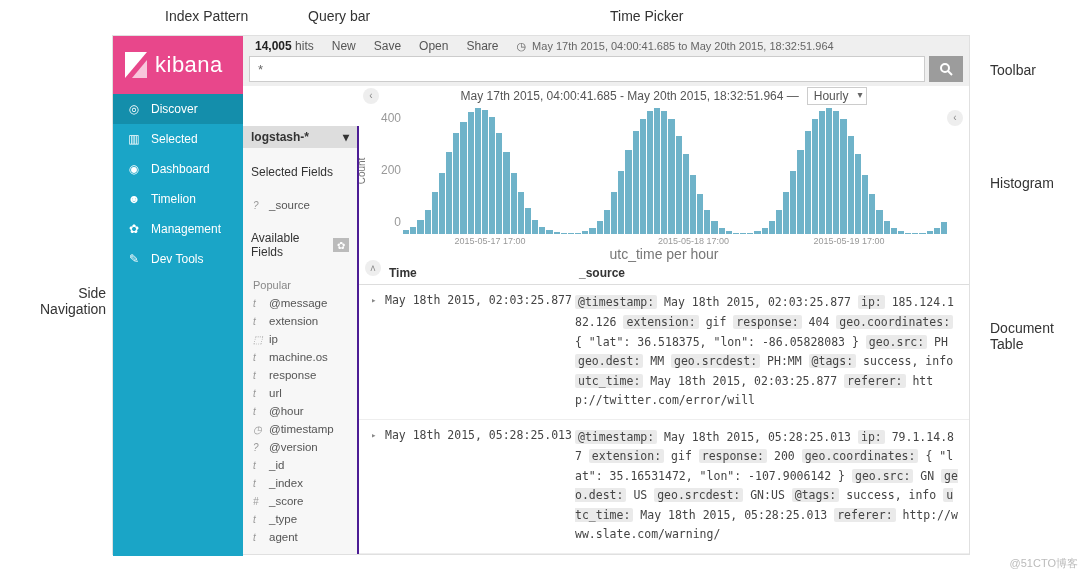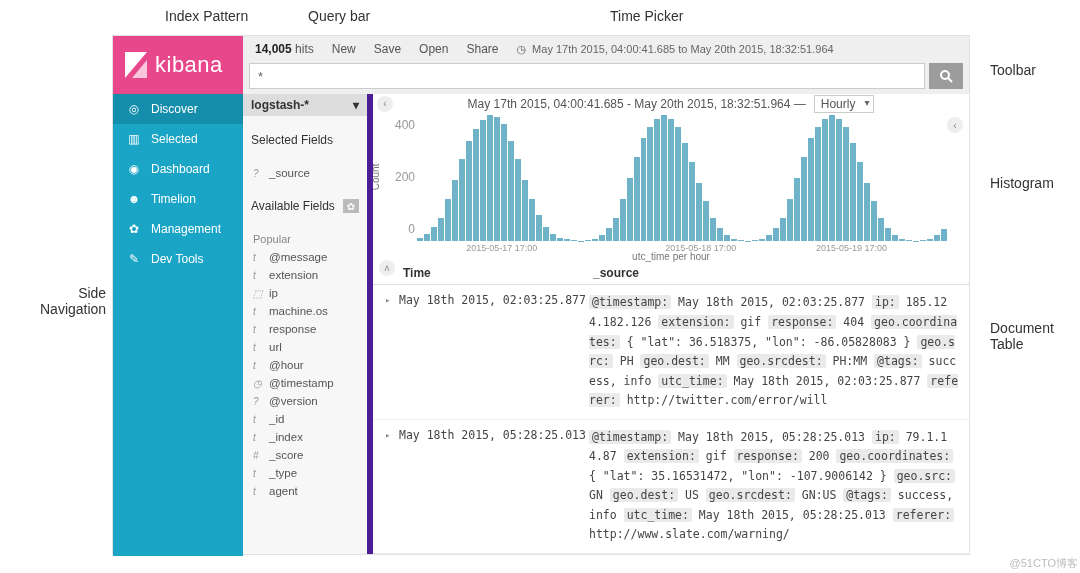--- a/index.html
+++ b/index.html
@@ -11,52 +11,52 @@
 
 .sidebar { position:absolute; left:0; top:0; width:130px; height:520px; background:#1aa5c7; }
 .logo { height:58px; background:#e8478b; display:flex; align-items:center; padding:0 12px; gap:8px; }
 .logo svg { flex-shrink:0 }
 .logo-text { color:#fff; font-size:22px; font-weight:300; letter-spacing:.5px; }
 .nav-item { display:flex; align-items:center; gap:10px; height:30px; padding:0 14px; color:#fff; font-size:12px; cursor:pointer; }
 .nav-item.active { background:#148eab; }
 .nav-icon { width:14px; height:14px; display:flex; align-items:center; justify-content:center; }
 
 
-.toolbar { margin-left:130px; height:58px; background:#efefef; display:flex; flex-direction:column; }
+.toolbar { margin-left:130px; height:50px; background:#efefef; display:flex; flex-direction:column; }
 .toolbar-top { height:26px; display:flex; align-items:center; padding:0 12px; gap:18px; font-size:12px; color:#555; }
 .hits { font-weight:700; color:#222; margin-right:auto; }
 .tb-link { cursor:pointer; }
 .timepick { display:flex; align-items:center; gap:6px; font-size:11px; color:#666; }
 .query-row { height:32px; display:flex; align-items:center; padding:0 6px 4px 6px; gap:4px; }
 .query-input { flex:1; height:26px; border:1px solid #ccc; background:#fff; padding:0 8px; font-size:13px; color:#666; }
 .search-btn { width:34px; height:26px; background:#9c9c9c; display:flex; align-items:center; justify-content:center; cursor:pointer; }
 
 
 .body { margin-left:130px; flex:1; display:flex; overflow:hidden; }
-.fields { width:130px; background:#f7f7f7; border-right:6px solid #4c1d95; overflow:hidden; }
+.fields { width:116px; background:#f7f7f7; border-right:2px solid #4c1d95; overflow:hidden;margin-top:40px; }
 .idx-pat { height:22px; background:#ddd; display:flex; align-items:center; justify-content:space-between; padding:0 8px; font-size:12px; font-weight:700; cursor:pointer; }
 .fsec-head { padding:17px 8px; font-size:12px; color:#333; display:flex; justify-content:space-between; align-items:center; }
 .gear { width:16px; height:14px; background:#bbb; display:flex; align-items:center; justify-content:center; cursor:pointer; }
 .popular { padding:3px 10px; font-size:11px; color:#888; }
 .frow { display:flex; align-items:center; gap:6px; padding:3px 10px; font-size:11.5px; color:#555; cursor:pointer; }
 .ftype { width:10px; font-style:italic; color:#999; font-size:10px; }
 
 
 .main { flex:1; display:flex; flex-direction:column; position:relative; overflow:hidden; }
 .chev-btn { width:16px; height:16px; border-radius:50%; background:#eee; color:#888; display:flex; align-items:center; justify-content:center; font-size:10px; cursor:pointer; }
 .hist-head { height:24px; display:flex; align-items:center; justify-content:center; gap:8px; padding:0 10px; font-size:12px; color:#555; position:relative; }
 .hist-head .chev-btn:first-child { position:absolute; left:4px; }
 .interval { border:1px solid #ccc; background:#fff; padding:1px 18px 1px 6px; font-size:12px; position:relative; cursor:pointer; }
 .interval::after { content:"▾"; position:absolute; right:4px; font-size:10px; color:#666; }
 .hist { height:160px; position:relative; padding:4px 20px 0 44px; }
 .chev-r { position:absolute; right:6px; top:4px; }
 .yaxis { position:absolute; left:30px; top:0; height:130px; width:12px; }
 .ytick { position:absolute; right:0; font-size:12px; color:#999; transform:translateY(-50%); }
 .ylabel { position:absolute; left:2px; top:50%; transform:translate(-50%,-50%) rotate(-90deg); font-size:10px; color:#777; }
-.xlabel { text-align:center; font-size:10px; color:#777; margin-top:10px; }
+.xlabel { text-align:center; font-size:14px; color:#777; margin-top:10px; }
 .plot { position:absolute; left:44px; right:22px; top:2px; height:126px; }
 .bars { position:absolute; inset:0; display:flex; align-items:flex-end; gap:1px; }
 .bar { flex:1; background:#6fb3c9; }
 .xticks { position:absolute; left:44px; right:22px; top:130px; height:14px; }
 .xtick { position:absolute; font-size:9px; color:#999; transform:translateX(-50%); white-space:nowrap; }
 .doc-head { display:flex; padding:4px 10px 4px 30px; font-size:12px; font-weight:700; border-bottom:1px solid #ddd; }
 .col-time { width:190px; }
 .col-src { flex:1; }
 .doc-row { display:flex; padding:8px 10px 8px 12px; border-bottom:1px solid #eee; font-family:Menlo,Consolas,monospace; font-size:11.5px; color:#444; }
 .expand { width:14px; color:#888; cursor:pointer; font-size:9px; padding-top:2px; }

